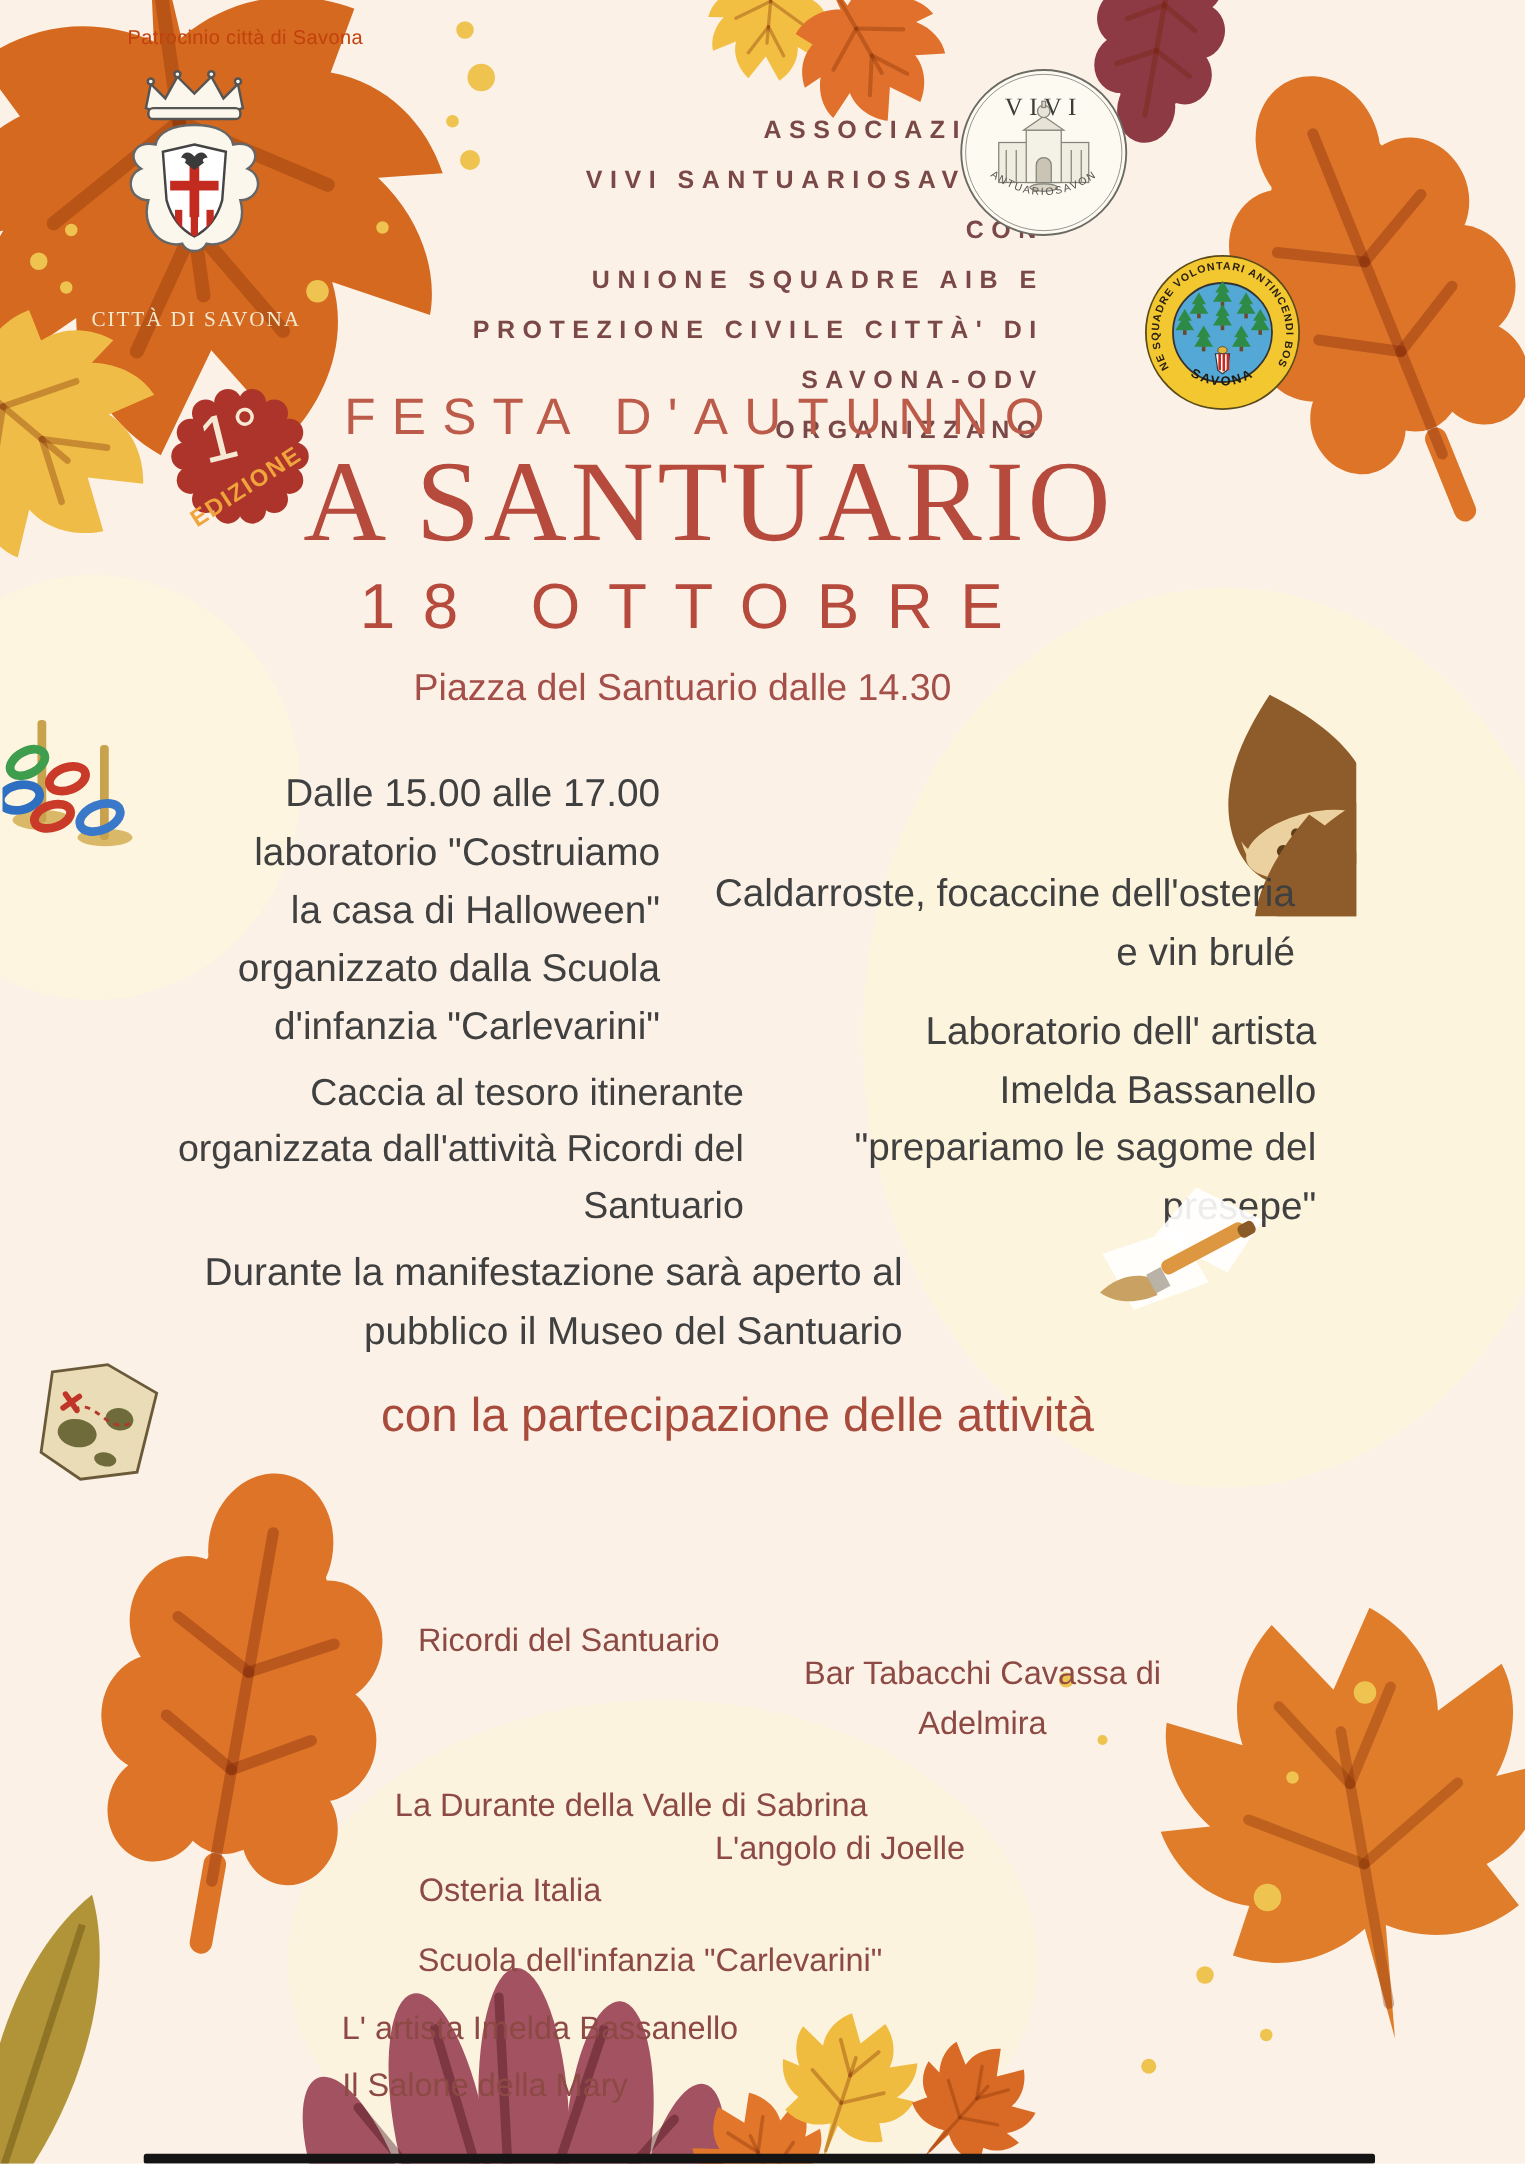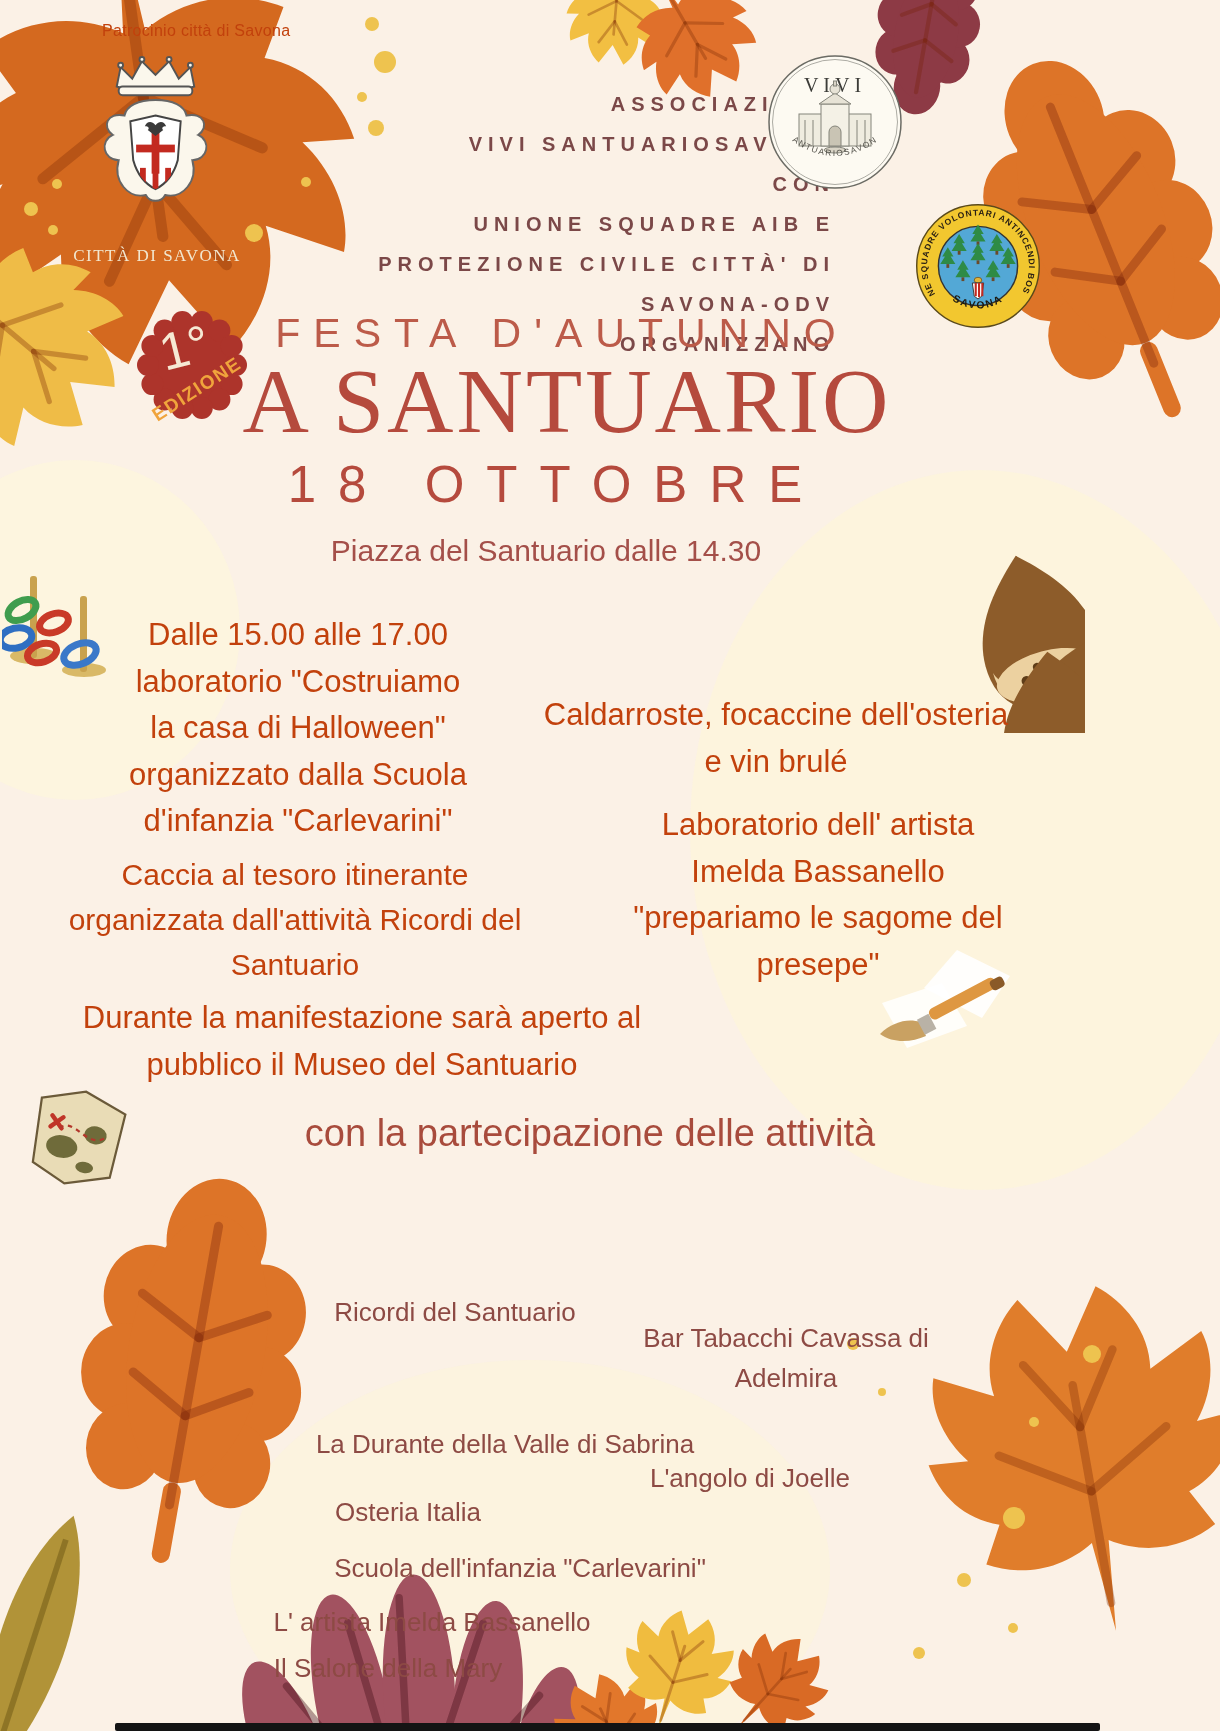--- a/index.html
+++ b/index.html
@@ -20,34 +20,34 @@
   .org-block{left:315px; top:84px; width:520px; text-align:right; font-size:20px; line-height:40px;
     letter-spacing:6px; color:#7b4848; font-weight:700;}
   .festa{left:0; top:310px; width:1220px; text-align:center; font-size:41px; letter-spacing:13px;
     color:#bc5b49; font-weight:500; transform:translateX(-48px);}
   .santuario{left:0; top:348px; width:1220px; text-align:center; font-family:"Liberation Serif",serif;
     font-size:92px; letter-spacing:3px; color:#b54a3d; transform:translateX(-43px);}
   .ottobre{left:0; top:455px; width:1220px; text-align:center; font-size:51px; letter-spacing:22px;
     color:#b54a3d; font-weight:500; transform:translateX(-54px);}
   .piazza{left:0; top:534px; width:1220px; text-align:center; font-size:30px; color:#a44f49;
     font-weight:500; transform:translateX(-64px);}
-  .prog{position:absolute; text-align:center; color:#c2410c; font-size:30px; line-height:1.5;}
+  .prog{position:absolute; text-align:right; color:#404040; font-size:30px; line-height:1.5;}
   .prog-halloween{left:68px; top:612px; width:460px; font-size:31px;}
   .prog-caldarroste{left:516px; top:692px; width:520px; font-size:31px;}
   .prog-artista{left:583px; top:802px; width:470px; font-size:31px;}
   .prog-caccia{left:-5px; top:852px; width:600px;}
   .prog-museo{left:2px; top:995px; width:720px; font-size:31px;}
   .partecipazione{left:0; top:1112px; width:1220px; text-align:center; font-size:38px; color:#a84b3c;
     transform:translateX(-20px);}
   .act{position:absolute; text-align:center; color:#8d4a44; font-size:26px; line-height:1.55;
     transform:translateX(-50%); white-space:pre-line;}
   .act1{left:455px; top:1292px;}
   .act2{left:786px; top:1318px;}
   .act3{left:505px; top:1424px;}
-  .act4{left:750px; top:1458px;}
+  .act4{left:672px; top:1458px;}
   .act5{left:408px; top:1492px;}
   .act6{left:520px; top:1548px;}
   .act7{left:432px; top:1602px;}
   .act8{left:388px; top:1648px;}
   .act9{left:346px; top:1692px;}
   .bottom-bar{left:115px; top:1723px; width:985px; height:8px; background:#141414; border-radius:2px;}
 </style>
 </head>
 <body>
 

